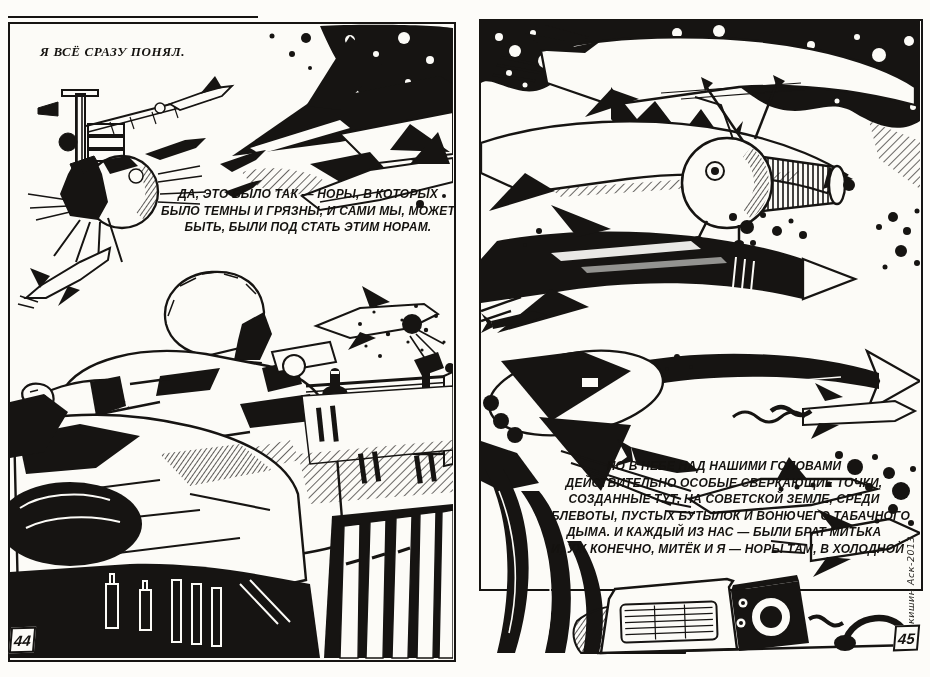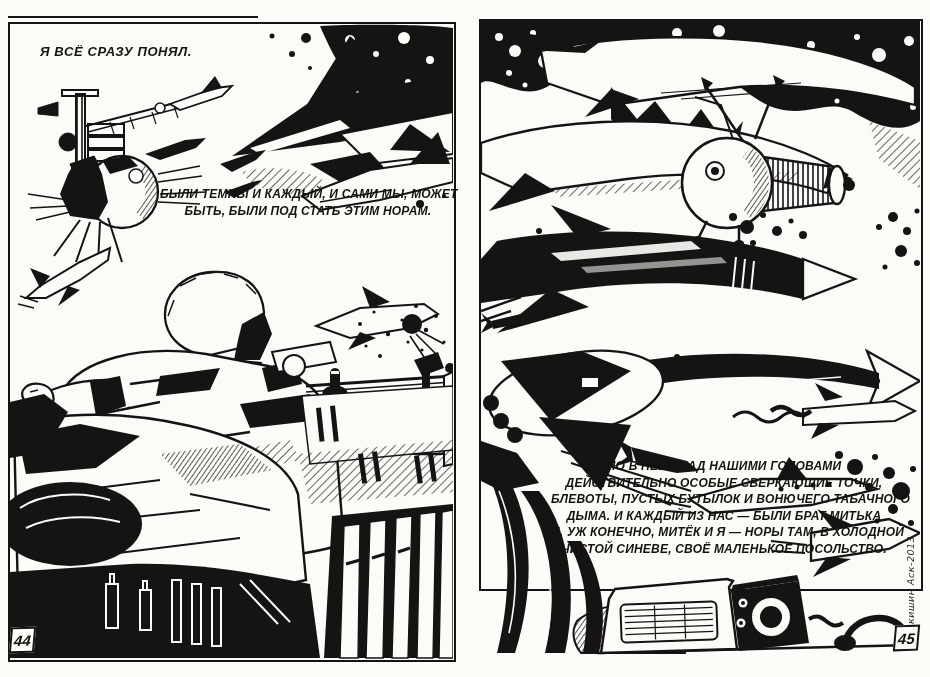--- a/index.html
+++ b/index.html
@@ -5,21 +5,21 @@
   html,body{margin:0;padding:0;}
   body{width:930px;height:677px;background:#fdfcf9;overflow:hidden;
        font-family:"Liberation Sans",sans-serif;}
   #stage{position:relative;width:930px;height:677px;background:#fdfcf9;}
   .page{position:absolute;background:#fcfbf7;border:2.5px solid #161412;box-sizing:border-box;}
   #page-left{left:8px;top:22px;width:448px;height:640px;}
   #page-right{left:479px;top:19px;width:444px;height:572px;}
   .art{position:absolute;left:0;top:0;}
   .lettering{position:absolute;color:#14120f;font-style:italic;font-weight:bold;
              letter-spacing:.2px;line-height:16.5px;font-size:12px;text-align:center;}
-  .speech{font-size:13px;text-align:left;letter-spacing:.6px;}
+  .speech{font-size:13px;text-align:left;letter-spacing:.6px;font-family:Liberation Serif, serif;}
   .cap-line{white-space:nowrap;}
   .pagenum{position:absolute;width:25px;height:26px;background:#fcfbf7;border:2.5px solid #161412;
            display:flex;align-items:center;justify-content:center;font-style:italic;font-weight:bold;
            font-size:15px;color:#14120f;transform:skewX(-7deg) rotate(-2deg);box-sizing:border-box;}
   .signature{position:absolute;writing-mode:vertical-rl;transform:rotate(180deg);
              font-size:9.5px;font-style:italic;color:#2a2824;letter-spacing:.5px;
              font-family:"DejaVu Sans",sans-serif;}
   .dblline{position:absolute;background:#161412;}
 </style>
 </head>
@@ -240,21 +240,22 @@
         <path d="M360,498 L376,496 L373,634 L356,634 Z" fill="#fcfbf7" stroke="#161412" stroke-width="1.4"></path>
         <path d="M386,494 L402,492 L398,634 L382,634 Z" fill="#fcfbf7" stroke="#161412" stroke-width="1.4"></path>
         <path d="M410,490 L426,488 L423,634 L407,634 Z" fill="#fcfbf7" stroke="#161412" stroke-width="1.4"></path>
         <path d="M432,488 L443,486 L443,634 L429,634 Z" fill="#fcfbf7" stroke="#161412" stroke-width="1.4"></path>
         <path d="M336,540 L350,536 M362,534 L375,530 M388,528 L400,524" stroke="#161412" stroke-width="3"></path>
       </g>
     </svg>
 
     <div class="lettering speech" style="left:30px;top:20px;">Я ВСЁ СРАЗУ ПОНЯЛ.</div>
     <div class="lettering" style="left:150px;top:162px;width:296px;">
-      <div class="cap-line">БЫЛИ ТЕМНЫ И КАЖДЫЙ, И САМИ МЫ, МОЖЕТ</div>
+      <div class="cap-line">ДА, ЭТО БЫЛО ТАК — НОРЫ, В КОТОРЫХ</div>
+      <div class="cap-line">БЫЛО ТЕМНЫ И ГРЯЗНЫ, И САМИ МЫ, МОЖЕТ</div>
       <div class="cap-line">БЫТЬ, БЫЛИ ПОД СТАТЬ ЭТИМ НОРАМ.</div>
     </div>
   </div>
 
   <div class="page" id="page-right">
     <svg class="art" width="439" height="635" viewBox="0 0 439 635">
 
       <g>
         <path d="M0,0 H439 V100 C418,114 394,104 374,92 C348,76 330,96 298,88 C272,82 260,60 236,56 C208,52 196,74 168,70 C138,66 128,44 102,48 C78,52 68,74 42,70 C22,67 8,56 0,62 Z" fill="#161412"></path>
         <circle cx="18" cy="16" r="4" fill="#fcfbf7"></circle>
@@ -439,24 +440,24 @@
         <path d="M328,598 C344,588 346,612 362,602" stroke="#161412" stroke-width="4" fill="none"></path>
         <path d="M364,622 C370,592 418,588 426,616" stroke="#161412" stroke-width="6.5" fill="none"></path>
         <ellipse cx="364" cy="622" rx="11" ry="8" fill="#161412"></ellipse>
         <ellipse cx="426" cy="618" rx="11" ry="8" fill="#161412"></ellipse>
       </g>
     </svg>
 
     <div class="lettering" style="left:70px;top:437px;width:346px;">
       <div class="cap-line">НО В НЕБЕ НАД НАШИМИ ГОЛОВАМИ</div>
       <div class="cap-line">ДЕЙСТВИТЕЛЬНО ОСОБЫЕ СВЕРКАЮЩИЕ ТОЧКИ,</div>
+      <div class="cap-line">СОЗДАННЫЕ ТУТ, НА СОВЕТСКОЙ ЗЕМЛЕ, СРЕДИ</div>
       <div class="cap-line">БЛЕВОТЫ, ПУСТЫХ БУТЫЛОК И ВОНЮЧЕГО ТАБАЧНОГО</div>
       <div class="cap-line">ДЫМА. И КАЖДЫЙ ИЗ НАС — БЫЛИ БРАТ МИТЬКА</div>
       <div class="cap-line">И, УЖ КОНЕЧНО, МИТЁК И Я — НОРЫ ТАМ, В ХОЛОДНОЙ</div>
-      <div class="cap-line">ЧИСТОЙ СИНЕВЕ, СВОЁ МАЛЕНЬКОЕ ПОСОЛЬСТВО.</div>
     </div>
 
     <div class="signature" style="left:424px;top:498px;height:112px;">Акишин Аск-2013</div>
   </div>
 
   <div class="pagenum" style="left:10px;top:627px;">44</div>
   <div class="pagenum" style="left:894px;top:625px;">45</div>
 
 </div>
 

